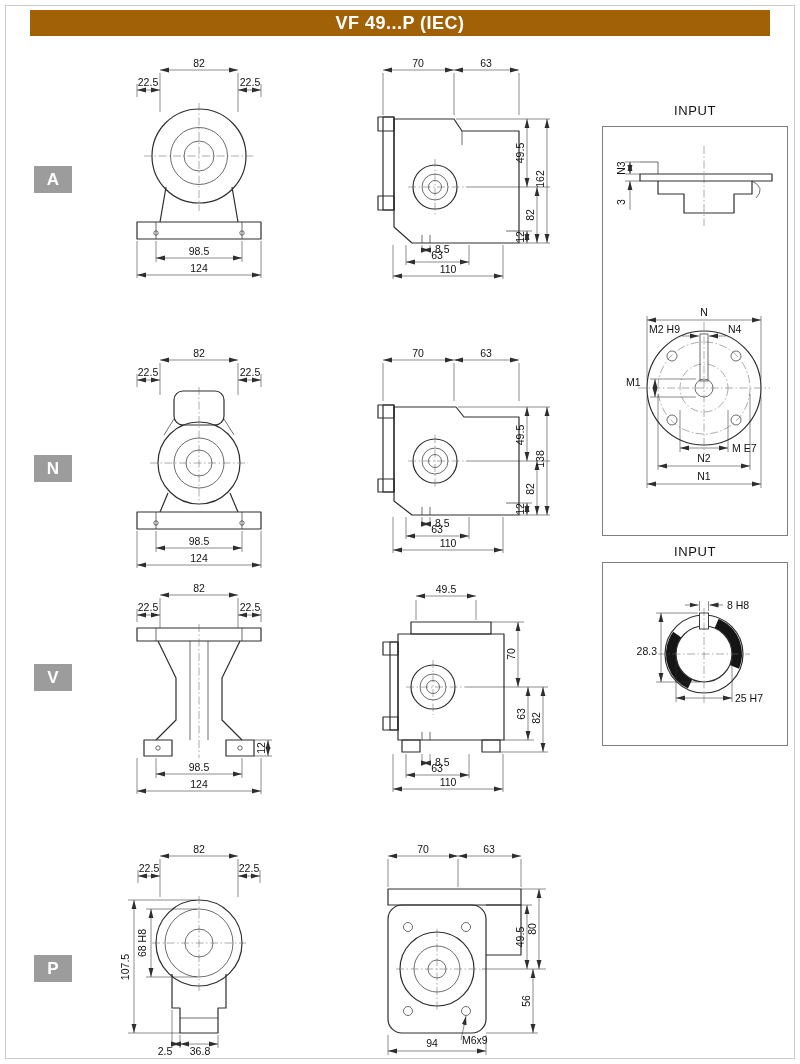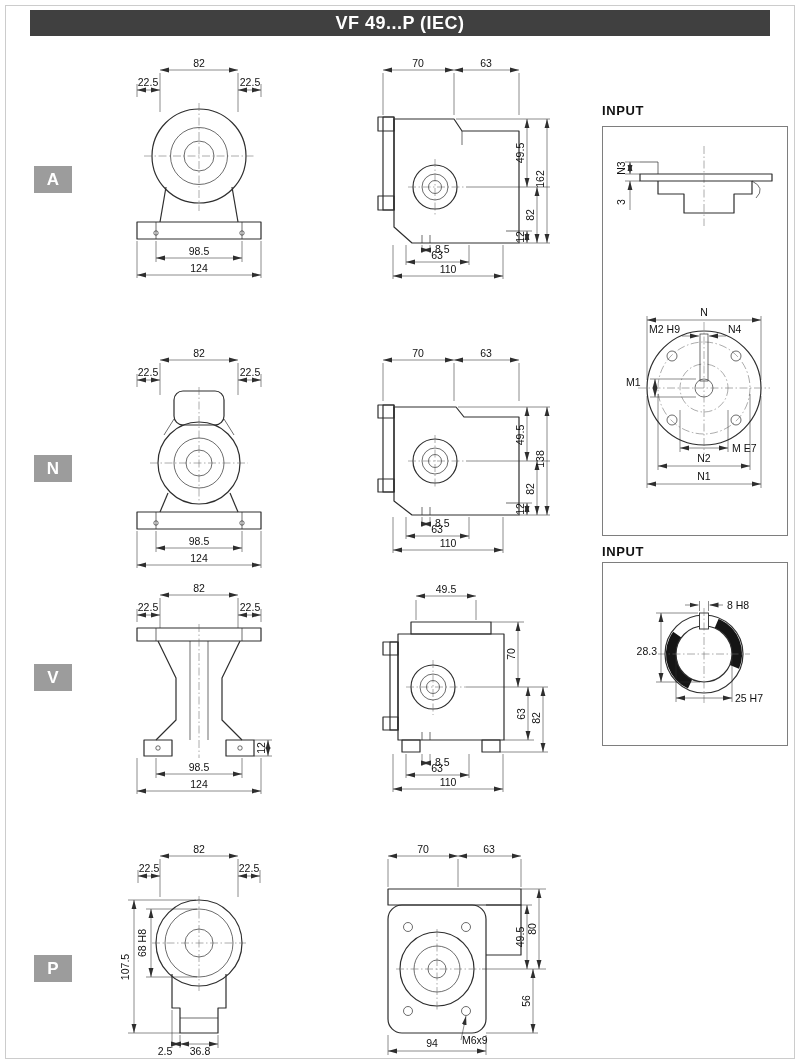--- a/index.html
+++ b/index.html
@@ -4,33 +4,33 @@
 <style>
   * { margin:0; padding:0; box-sizing:border-box; }
   html,body { width:800px; height:1064px; }
   body {
     position:relative; background:#ffffff; overflow:hidden;
     font-family:"Liberation Sans", sans-serif; color:#111;
   }
   .frame { position:absolute; inset:5px; border:1px solid #cccccc; }
   .titlebar {
     position:absolute; left:30px; top:10px; width:740px; height:26px;
-    background:#404040; color:#fff; font-weight:bold; font-size:18px;
+    background:#a16207; color:#fff; font-weight:bold; font-size:18px;
     text-align:center; line-height:26px; letter-spacing:0.5px;
   }
   .badge {
     position:absolute; left:34px; width:38px; height:27px;
     background:#9c9c9c; color:#fff; font-weight:bold; font-size:17px;
     text-align:center; line-height:27px;
   }
   .badge.a { top:166px; } .badge.n { top:455px; }
   .badge.v { top:664px; } .badge.p { top:955px; }
   .panel-title {
-    position:absolute; left:602px; width:186px; 
-    font-weight:bold; font-size:13px; letter-spacing:0.6px; color:#111;
+    position:absolute; left:602px; width:186px; text-align:center;
+    font-weight:normal; font-size:13px; letter-spacing:0.6px; color:#111;
   }
   .panel-title.in  { top:103px; }
   .panel-title.out { top:544px; }
   .panel-box { position:absolute; border:1px solid #7e7e7e; background:#fff; }
   .panel-box.in  { left:602px; top:126px; width:186px; height:410px; }
   .panel-box.out { left:602px; top:562px; width:186px; height:184px; }
   svg.draw { position:absolute; left:0; top:0; }
   .ol  { stroke:#2e2e2e; stroke-width:1.2; fill:none; stroke-linejoin:round; }
   .ol2 { stroke:#2e2e2e; stroke-width:0.7; fill:none; }
   .dim { stroke:#2e2e2e; stroke-width:0.55; fill:none; }

